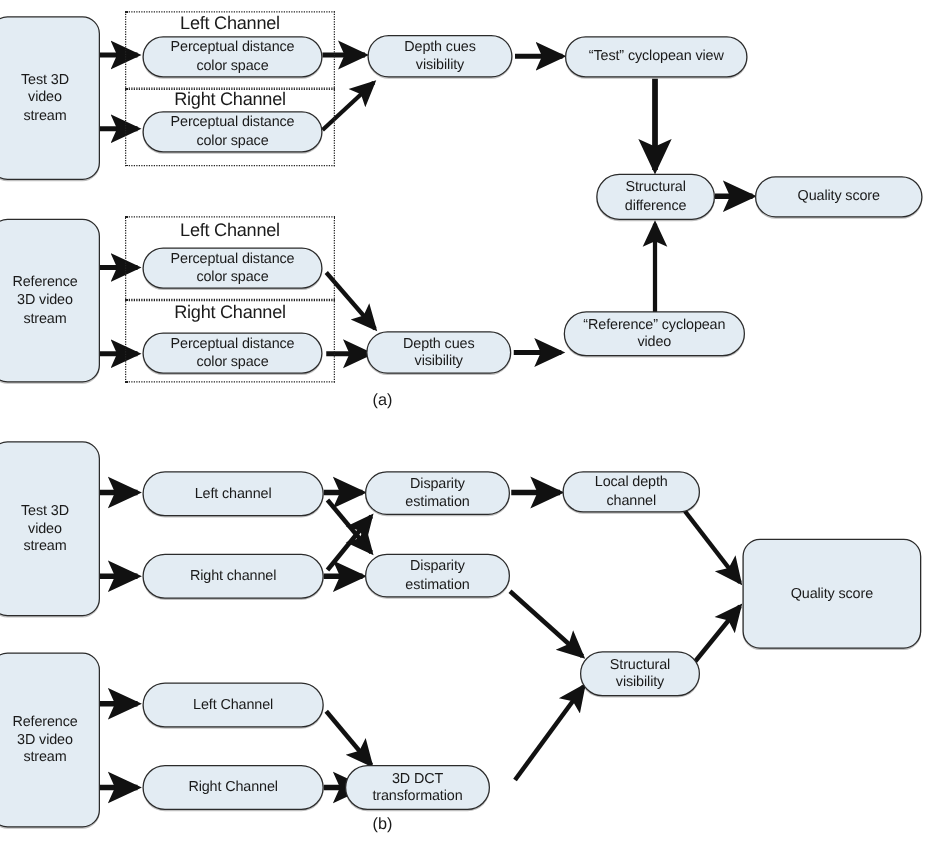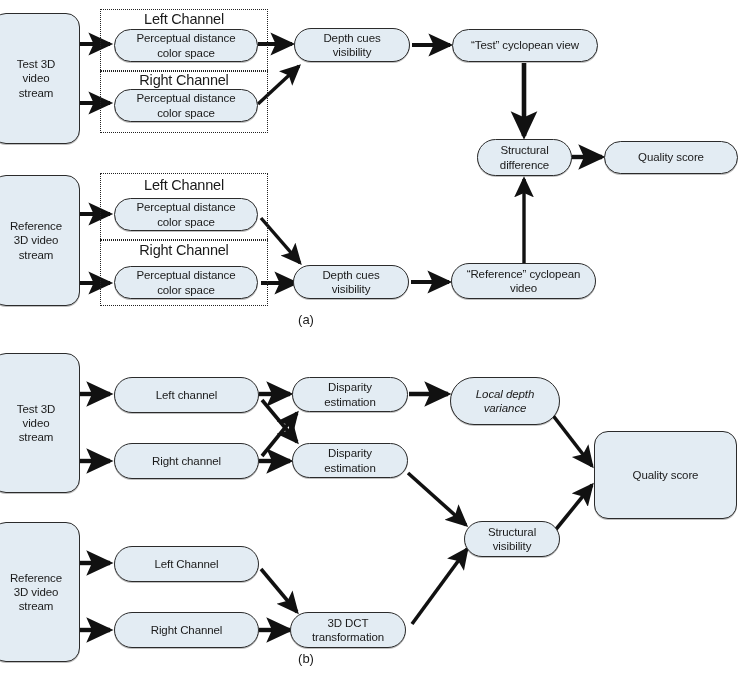--- a/index.html
+++ b/index.html
@@ -236,21 +236,21 @@
     </div>
   </div>
 
   <div class="node pill" style="left:293px; top:265px; width:116px; height:34px;">
     <div>
       <span>Depth cues</span>
       <span>visibility</span>
     </div>
   </div>
 
-  <div class="node pill" style="left:451px; top:263px; width:145px; height:36px;">
+  <div class="node pill" style="left:451px; top:249px; width:145px; height:36px;">
     <div>
       <span>“Reference” cyclopean</span>
       <span>video</span>
     </div>
   </div>
 
   <div class="node pill" style="left:477px; top:139px; width:95px; height:37px;">
     <div>
       <span>Structural</span>
       <span>difference</span>
@@ -292,24 +292,24 @@
     </div>
   </div>
 
   <div class="node pill" style="left:292px; top:443px; width:116px; height:35px;">
     <div>
       <span>Disparity</span>
       <span>estimation</span>
     </div>
   </div>
 
-  <div class="node pill" style="left:450px; top:377px; width:110px; height:48px;font-style:italic;">
+  <div class="node pill" style="left:450px; top:377px; width:110px; height:33px;">
     <div>
       <span>Local depth</span>
-      <span>variance</span>
+      <span>channel</span>
     </div>
   </div>
 
   <div class="node pill" style="left:464px; top:521px; width:96px; height:36px;">
     <div>
       <span>Structural</span>
       <span>visibility</span>
     </div>
   </div>
 
@@ -332,21 +332,21 @@
       <span>Left Channel</span>
     </div>
   </div>
 
   <div class="node pill" style="left:114px; top:612px; width:145px; height:36px;">
     <div>
       <span>Right Channel</span>
     </div>
   </div>
 
-  <div class="node pill" style="left:290px; top:612px; width:116px; height:36px;text-align:center;">
+  <div class="node pill" style="left:276px; top:612px; width:116px; height:36px;text-align:center;">
     <div>
       <span>3D DCT</span>
       <span>transformation</span>
     </div>
   </div>
 
   <div class="caption" style="left:271px; top:651px; width:70px;">(b)</div>
 
 </div>
 

